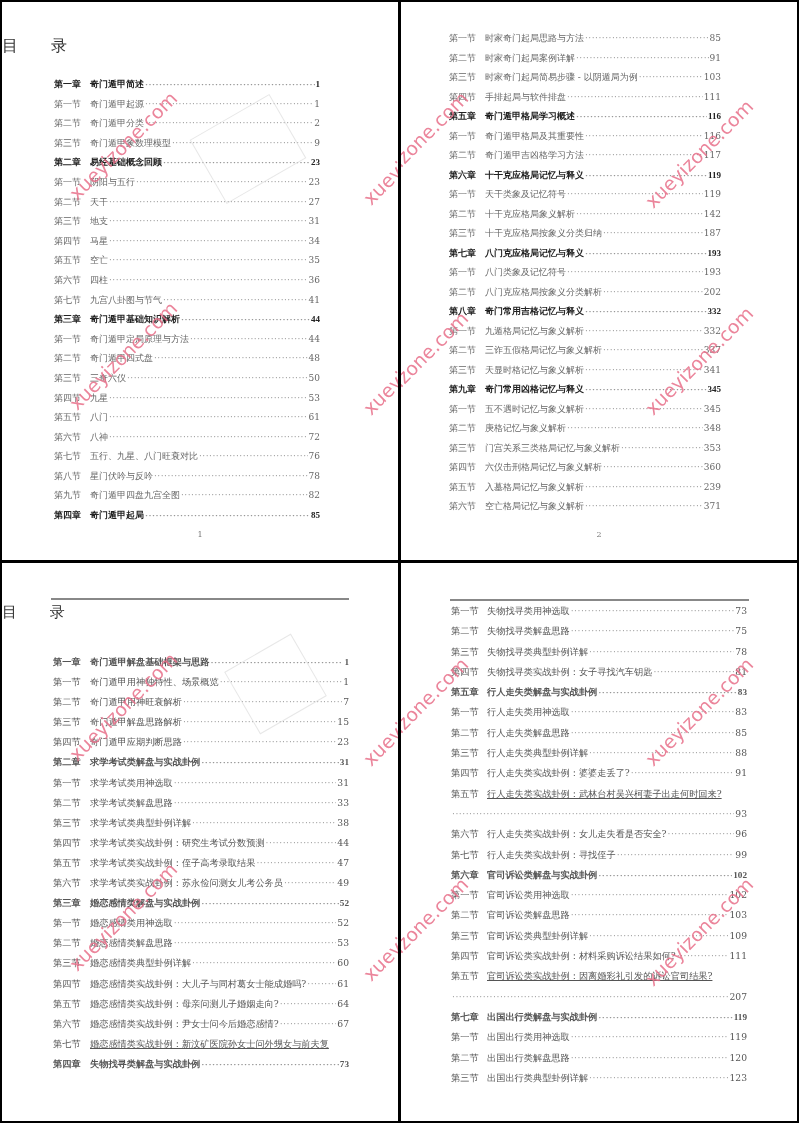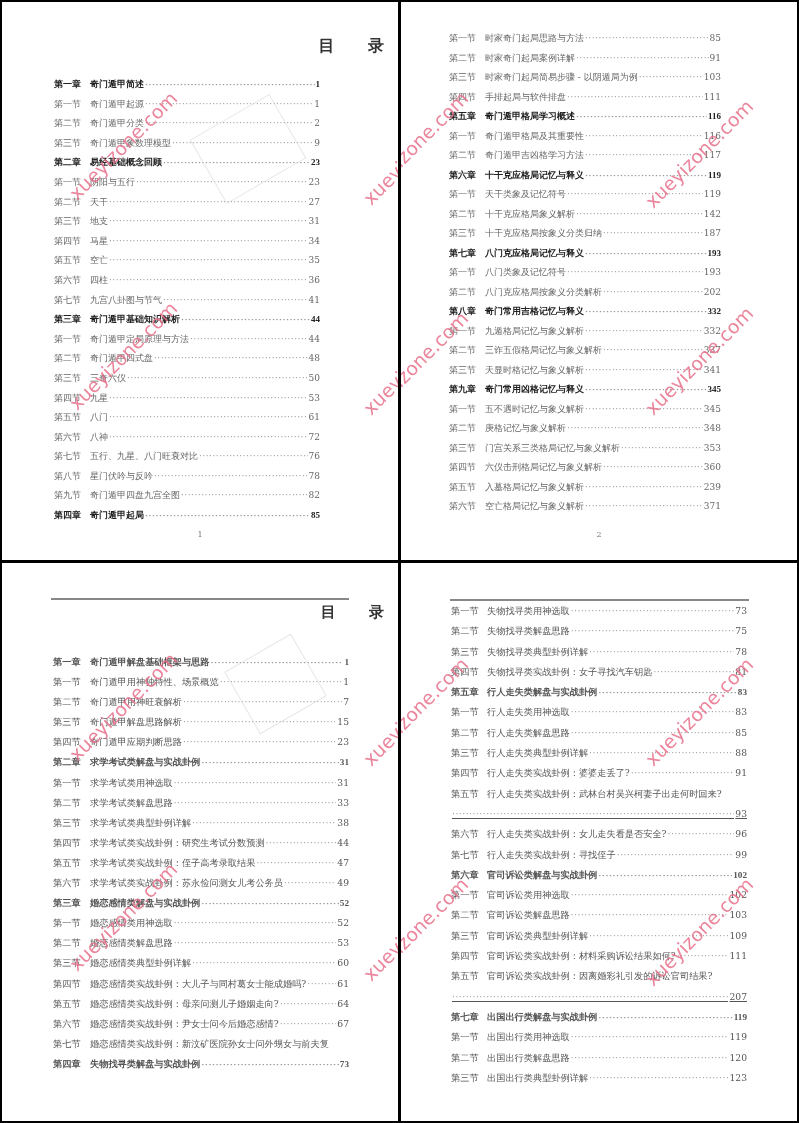--- a/index.html
+++ b/index.html
@@ -3,50 +3,50 @@
 <meta charset="utf-8">
 <style>
   html, body { margin:0; padding:0; background:#000; }
   body { width:799px; height:1123px; position:relative; overflow:hidden; font-family:"DejaVu Serif","Liberation Serif",serif; }
   .page { position:absolute; background:#fff; overflow:hidden; }
   #p1 { left:2px; top:2px; width:396px; height:558px; }
   #p2 { left:401px; top:2px; width:396px; height:558px; }
   #p3 { left:2px; top:563px; width:396px; height:558px; }
   #p4 { left:401px; top:563px; width:396px; height:558px; }
 
-  .title { position:absolute; left:0; width:100%; text-align:right; font-weight:bold; color:#333; letter-spacing:14px; }
+  .title { position:absolute; left:0; width:100%; text-align:left; font-weight:normal; color:#333; letter-spacing:14px; }
   #p1 .title { top:34px; font-size:16px; }
   #p3 .title { top:40px; font-size:15px; }
   .rule { position:absolute; height:1.5px; background:#888; }
   #p3 .rule { left:49px; top:35px; width:298px; }
   #p4 .rule { left:49px; top:36px; width:299px; }
 
   .toc { position:absolute; }
   .row { position:relative; display:flex; align-items:baseline; white-space:nowrap; font-size:9px; color:#666; }
   .row.chapter { color:#222; font-weight:bold;font-family:Liberation Serif, serif; }
   .row .num { flex:0 0 auto; width:36px; }
   .row .txt { flex:0 0 auto; }
   .row .dots { flex:1 1 auto; overflow:hidden; color:#999; letter-spacing:0.5px; margin:0 1px; min-width:10px; }
   .row .dots::before { content:"································································································································"; }
   .row .pg { flex:0 0 auto; text-align:right; }
-  .row.cont { justify-content:flex-start;text-decoration:underline; }
+  .row.cont { justify-content:flex-start; }
 
   
   #p1 .toc { left:52px; top:76px; width:266px; }
   #p1 .row { height:19.6px; }
   #p2 .toc { left:48px; top:30px; width:272px; }
   #p2 .row { height:19.5px; }
   
   #p3 .toc { left:51px; top:93px; width:296px; }
   #p3 .row { height:20.1px; font-size:9.2px; color:#555; }
   #p3 .row .num { width:37px; }
   #p4 .toc { left:50px; top:42px; width:296px; }
   #p4 .row { height:20.3px; font-size:9.2px; color:#555; }
   #p4 .row .num { width:36px; }
-  .row.wrap .txt { white-space:nowrap; }
+  .row.wrap .txt { white-space:nowrap;text-decoration:underline; }
 
   .pageno { position:absolute; left:0; width:100%; text-align:center; font-size:8px; color:#777; top:528px; }
 
   .wm { position:absolute; color:#e8708a; font-family:"DejaVu Sans","Liberation Sans",sans-serif; font-size:19px; transform:rotate(-45deg); transform-origin:left bottom; opacity:0.85; white-space:nowrap; pointer-events:none; }
   .stamp { position:absolute; border:1.5px solid #ddd; transform:rotate(-30deg); opacity:0.7; pointer-events:none; }
 </style>
 </head>
 <body>
 
 <div class="page" id="p1">

